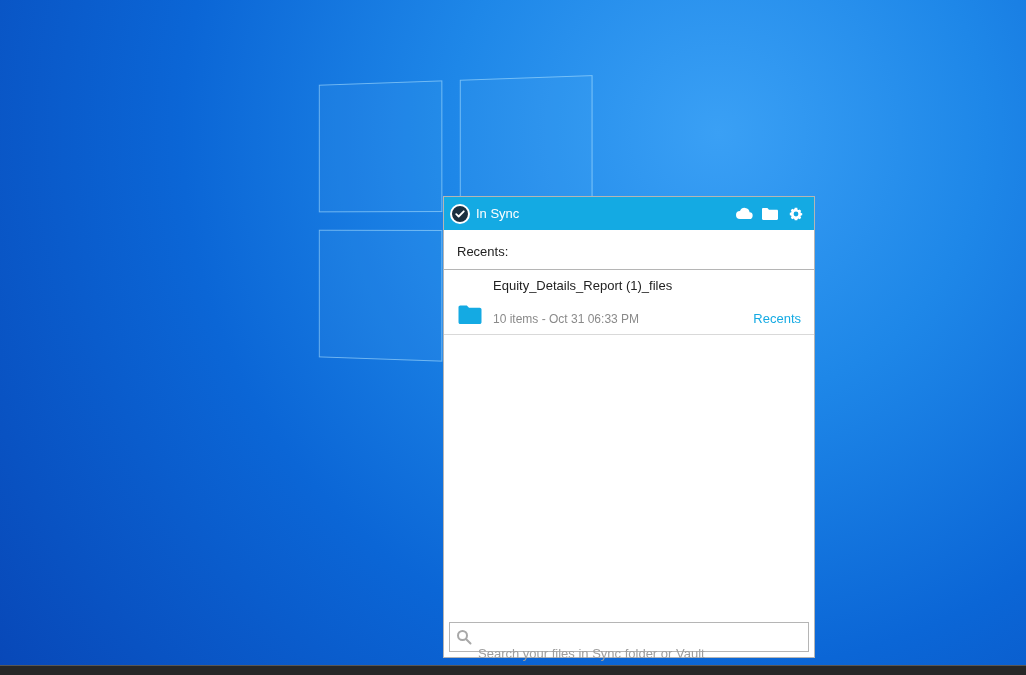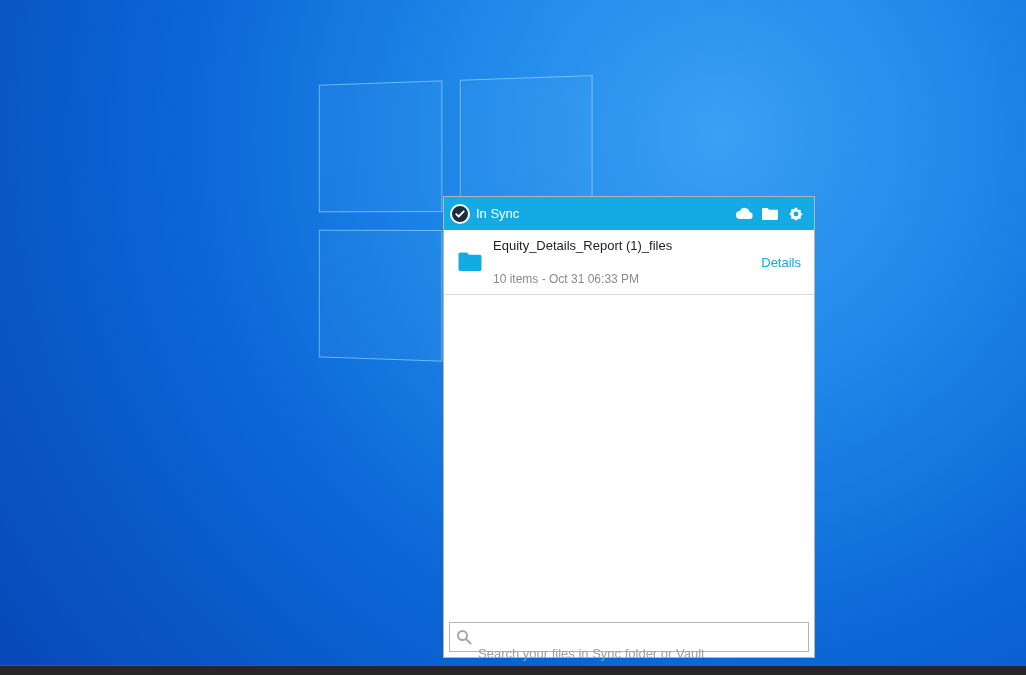--- a/index.html
+++ b/index.html
@@ -106,21 +106,21 @@
       padding: 14px 13px 10px 13px;
       border-bottom: 1px solid #b5b5b5;
     }
 
     .recents-list {
       flex: 1;
       overflow: auto;
     }
     .file-row {
       display: flex;
-      align-items: center;
+      align-items: flex-end;
       padding: 8px 13px;
       gap: 10px;
       border-bottom: 1px solid #d9d9d9;
       cursor: default;
     }
     .folder-icon {
       width: 26px;
       height: 22px;
       flex-shrink: 0;
     }
@@ -209,33 +209,34 @@
           <path d="M1 2.2C1 1.5 1.5 1 2.2 1h4.2l1.6 1.8h7.8c.7 0 1.2.5 1.2 1.2v7.8c0 .7-.5 1.2-1.2 1.2H2.2C1.5 13 1 12.5 1 11.8V2.2z" fill="#ffffff"></path>
         </svg>
       </span>
       <span class="header-icon">
         <svg width="16" height="16" viewBox="0 0 16 16">
           <path fill="#ffffff" d="M8 10.4A2.4 2.4 0 1 1 8 5.6a2.4 2.4 0 0 1 0 4.8zm6.2-3.1-1.3-.3a5 5 0 0 0-.4-1l.7-1.1-1.5-1.5-1.1.7a5 5 0 0 0-1-.4L9.3 1.8H6.7l-.3 1.3a5 5 0 0 0-1 .4l-1.1-.7L2.8 4.3l.7 1.1a5 5 0 0 0-.4 1l-1.3.3v2.6l1.3.3c.1.4.2.7.4 1l-.7 1.1 1.5 1.5 1.1-.7c.3.2.6.3 1 .4l.3 1.3h2.6l.3-1.3c.4-.1.7-.2 1-.4l1.1.7 1.5-1.5-.7-1.1c.2-.3.3-.6.4-1l1.3-.3V7.3z"></path>
         </svg>
       </span>
     </div>
 
+    <div class="recents-label">Recents:</div>
 
     <div class="recents-list">
       <div class="file-row">
         <span class="folder-icon">
           <svg width="26" height="22" viewBox="0 0 26 22">
             <path d="M1.5 3.2c0-1 .8-1.8 1.8-1.8h6.5l2.2 2.4h10.7c1 0 1.8.8 1.8 1.8v12.6c0 1-.8 1.8-1.8 1.8H3.3c-1 0-1.8-.8-1.8-1.8V3.2z" fill="#14aae3"></path>
           </svg>
         </span>
         <div class="file-info">
           <div class="file-name">Equity_Details_Report (1)_files</div>
           <div class="file-meta">10 items - Oct 31 06:33 PM</div>
         </div>
-        <span class="details-link">Details</span>
+        <span class="details-link">Recents</span>
       </div>
     </div>
 
     <div class="search-wrap">
       <div class="search-box">
         <span class="search-icon">
           <svg width="16" height="16" viewBox="0 0 16 16">
             <circle cx="6.5" cy="6.5" r="4.5" stroke="#a8a8a8" stroke-width="2" fill="none"></circle>
             <line x1="10.2" y1="10.2" x2="14.5" y2="14.5" stroke="#a8a8a8" stroke-width="2" stroke-linecap="round"></line>
           </svg>

